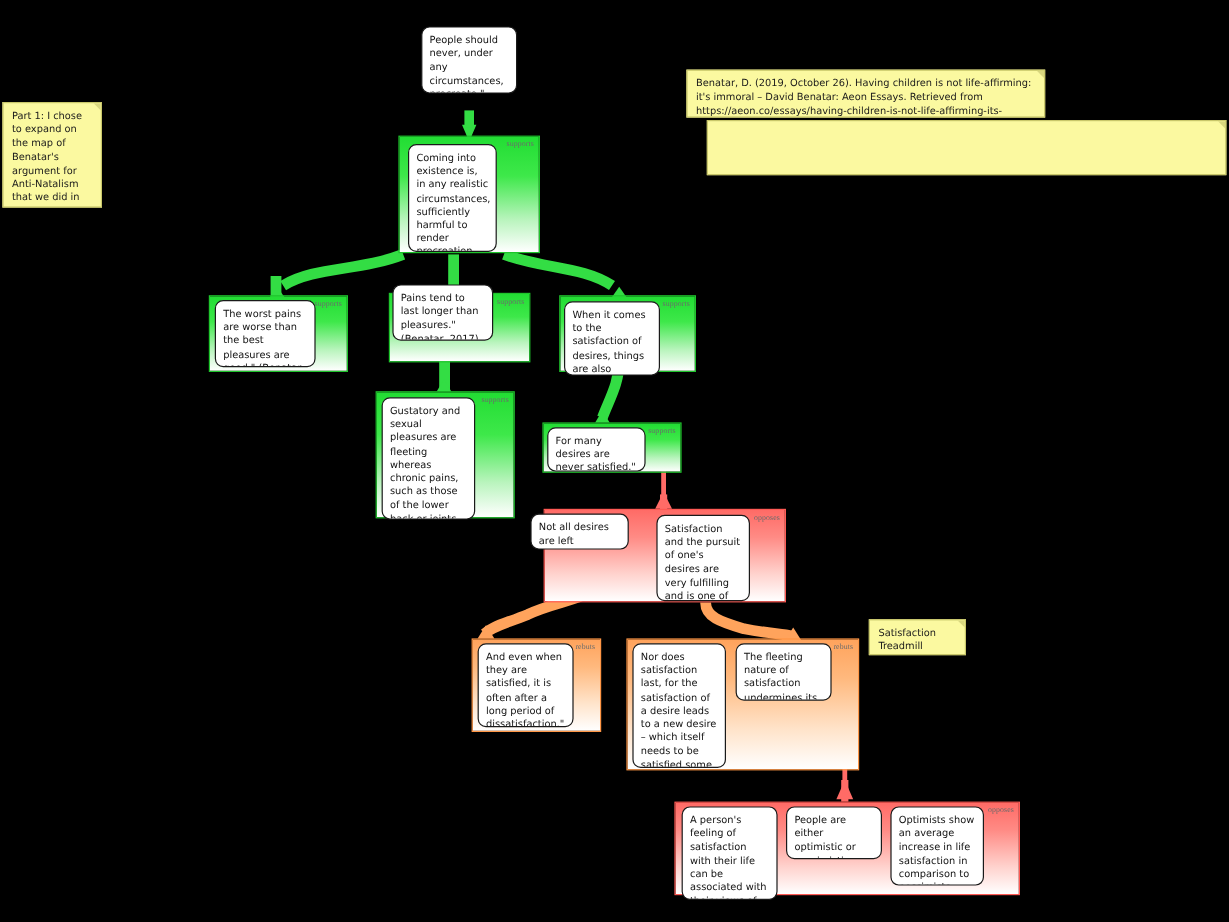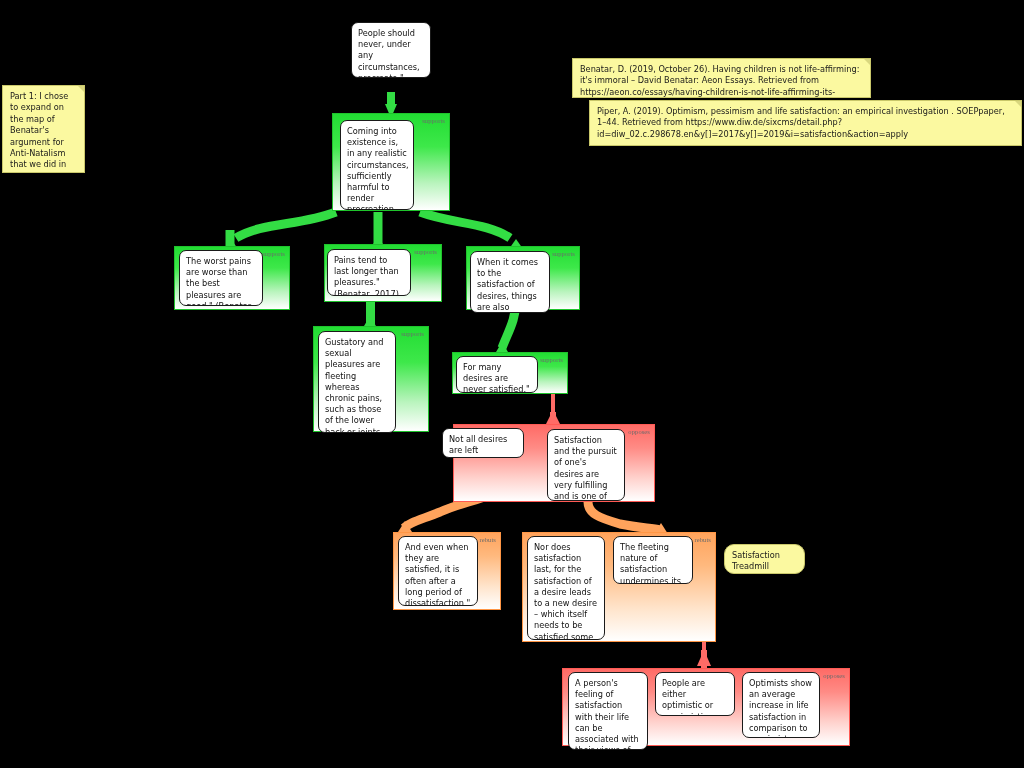--- a/index.html
+++ b/index.html
@@ -169,21 +169,21 @@
   <div class="group opposes" style="left:562px; top:668px; width:288px; height:78px;">
     <span class="grouplabel" style="right:4px; top:3px;">opposes</span>
   </div>
 
   <div class="node" style="left:351px; top:22px; width:80px; height:56px;">People should never, under any circumstances, procreate." (Benatar, 2017)</div>
 
   <div class="node" style="left:340px; top:120px; width:74px; height:90px;">Coming into existence is, in any realistic circumstances, sufficiently harmful to render procreation wrong." (Benatar, 2017)</div>
 
   <div class="node" style="left:179px; top:250px; width:84px; height:56px;">The worst pains are worse than the best pleasures are good." (Benatar, 2017)</div>
 
-  <div class="node" style="left:327px; top:249px; width:84px; height:47px;">Pains tend to last longer than pleasures." (Benatar, 2017)</div>
+  <div class="node" style="left:327px; top:237px; width:84px; height:47px;">Pains tend to last longer than pleasures." (Benatar, 2017)</div>
 
   <div class="node" style="left:470px; top:251px; width:80px; height:62px;">When it comes to the satisfaction of desires, things are also stacked against us." (Benatar, 2017)</div>
 
   <div class="node" style="left:318px; top:331px; width:78px; height:102px;">Gustatory and sexual pleasures are fleeting whereas chronic pains, such as those of the lower back or joints, are enduring." (Benatar, 2017)</div>
 
   <div class="node" style="left:456px; top:356px; width:82px; height:37px;">For many desires are never satisfied." (Benatar, 2017)</div>
 
   <div class="node" style="left:442px; top:428px; width:82px; height:30px;">Not all desires are left unsatisfied.</div>
 
   <div class="node" style="left:547px; top:429px; width:78px; height:72px;">Satisfaction and the pursuit of one's desires are very fulfilling and is one of the great pleasures of life.</div>
@@ -205,21 +205,20 @@
     <span>Part 1: I chose to expand on the map of Benatar's argument for Anti-Natalism that we did in class.</span>
   </div>
 
   <div class="note" style="left:572px; top:58px; width:299px; height:40px;">
     <span class="dogear"></span>
     <span>Benatar, D. (2019, October 26). Having children is not life-affirming: it's immoral – David Benatar: Aeon Essays. Retrieved from https://aeon.co/essays/having-children-is-not-life-affirming-its-immoral.</span>
   </div>
 
   <div class="note" style="left:589px; top:100px; width:433px; height:46px;">
     <span class="dogear"></span>
-    <span>Piper, A. (2019). Optimism, pessimism and life satisfaction: an empirical investigation . SOEPpaper, 1–44. Retrieved from https://www.diw.de/sixcms/detail.php?id=diw_02.c.298678.en&amp;y[]=2017&amp;y[]=2019&amp;i=satisfaction&amp;action=apply</span>
-  </div>
-
-  <div class="note" style="left:724px; top:544px; width:81px; height:30px;border-radius:10px;">
+  </div>
+
+  <div class="note" style="left:724px; top:516px; width:81px; height:30px;">
     <span class="dogear"></span>
     <span>Satisfaction Treadmill</span>
   </div>
 
 </div>
 
 </body></html>

